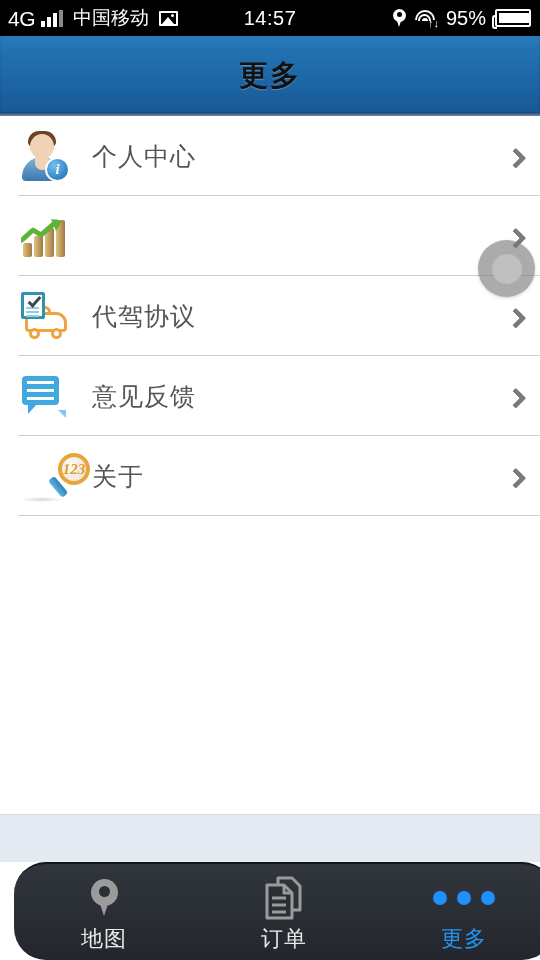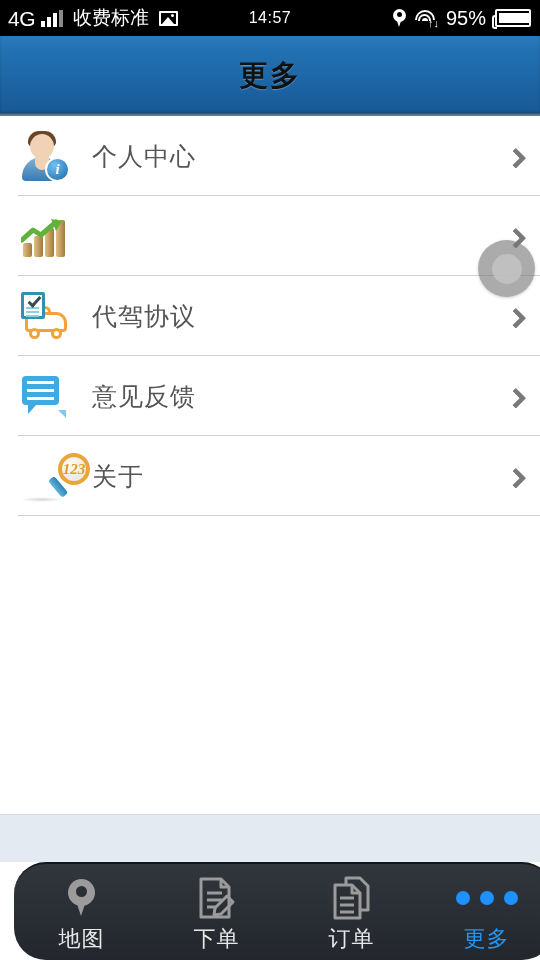--- a/index.html
+++ b/index.html
@@ -33,21 +33,21 @@
     content:""; position:absolute; left:1px; bottom:0;
     border-left:6px solid transparent; border-right:6px solid transparent;
     border-bottom:7px solid #fff;
   }
   .sb-photo::after{
     content:""; position:absolute; right:2px; top:1px;
     width:3px; height:3px; border-radius:50%; background:#fff;
   }
   .sb-center{
     position:absolute; left:0; right:0; text-align:center;
-    font-size:16px; letter-spacing:0.5px;
+    font-size:20px; letter-spacing:0.5px;
   }
   .sb-right{
     margin-left:auto; display:flex; align-items:center; gap:9px; padding-right:9px;
   }
   .sb-pin{ position:relative; width:13px; height:19px; }
   .sb-pin::before{
     content:""; position:absolute; top:0; left:0;
     width:13px; height:13px; border-radius:50% 50% 50% 50%; background:#fff;
   }
   .sb-pin::after{
@@ -318,21 +318,21 @@
 
   <div class="statusbar">
     <div class="sb-left">
       <span class="sb-4g">4G</span>
       <span class="sb-bars">
           <i></i>
           <i></i>
           <i></i>
           <i></i>
         </span>
-      <span class="sb-carrier">收费标准</span>
+      <span class="sb-carrier">中国移动</span>
       <span class="sb-photo"></span>
     </div>
     <div class="sb-center">14:57</div>
     <div class="sb-right">
       <span class="sb-pin">
           <u></u>
         </span>
       <span class="sb-wifi">
           <s></s>
           <s></s>
@@ -433,33 +433,20 @@
 
     <div class="tab">
       <div class="ticon">
         <span class="tpin">
             <u></u>
           </span>
       </div>
       <div class="tlabel">地图</div>
     </div>
 
-    <div class="tab">
-      <div class="ticon">
-        <svg width="40" height="44" viewBox="0 0 40 44">
-          <path d="M4 3 h20 l8 8 v30 h-28 z" fill="none" stroke="#9b9b9b" stroke-width="3" stroke-linejoin="round"></path>
-          <path d="M24 3 v8 h8" fill="none" stroke="#9b9b9b" stroke-width="3" stroke-linejoin="round"></path>
-          <line x1="10" y1="17" x2="25" y2="17" stroke="#9b9b9b" stroke-width="3"></line>
-          <line x1="10" y1="24" x2="25" y2="24" stroke="#9b9b9b" stroke-width="3"></line>
-          <line x1="10" y1="31" x2="20" y2="31" stroke="#9b9b9b" stroke-width="3"></line>
-          <path d="M30 20 l6 6 l-12 12 l-7 1 l1 -7 z" fill="none" stroke="#9b9b9b" stroke-width="3" stroke-linejoin="round"></path>
-        </svg>
-      </div>
-      <div class="tlabel">下单</div>
-    </div>
 
     <div class="tab">
       <div class="ticon">
         <svg width="40" height="44" viewBox="0 0 40 44">
           <path d="M14 2 h14 l8 8 v24 h-22 z" fill="none" stroke="#9b9b9b" stroke-width="3" stroke-linejoin="round"></path>
           <path d="M3 9 h17 l8 8 v25 h-25 z" fill="#2a2e35" stroke="#9b9b9b" stroke-width="3" stroke-linejoin="round"></path>
           <path d="M20 9 v8 h8" fill="none" stroke="#9b9b9b" stroke-width="3" stroke-linejoin="round"></path>
           <line x1="8" y1="22" x2="22" y2="22" stroke="#9b9b9b" stroke-width="3"></line>
           <line x1="8" y1="29" x2="22" y2="29" stroke="#9b9b9b" stroke-width="3"></line>
           <line x1="8" y1="36" x2="22" y2="36" stroke="#9b9b9b" stroke-width="3"></line>

